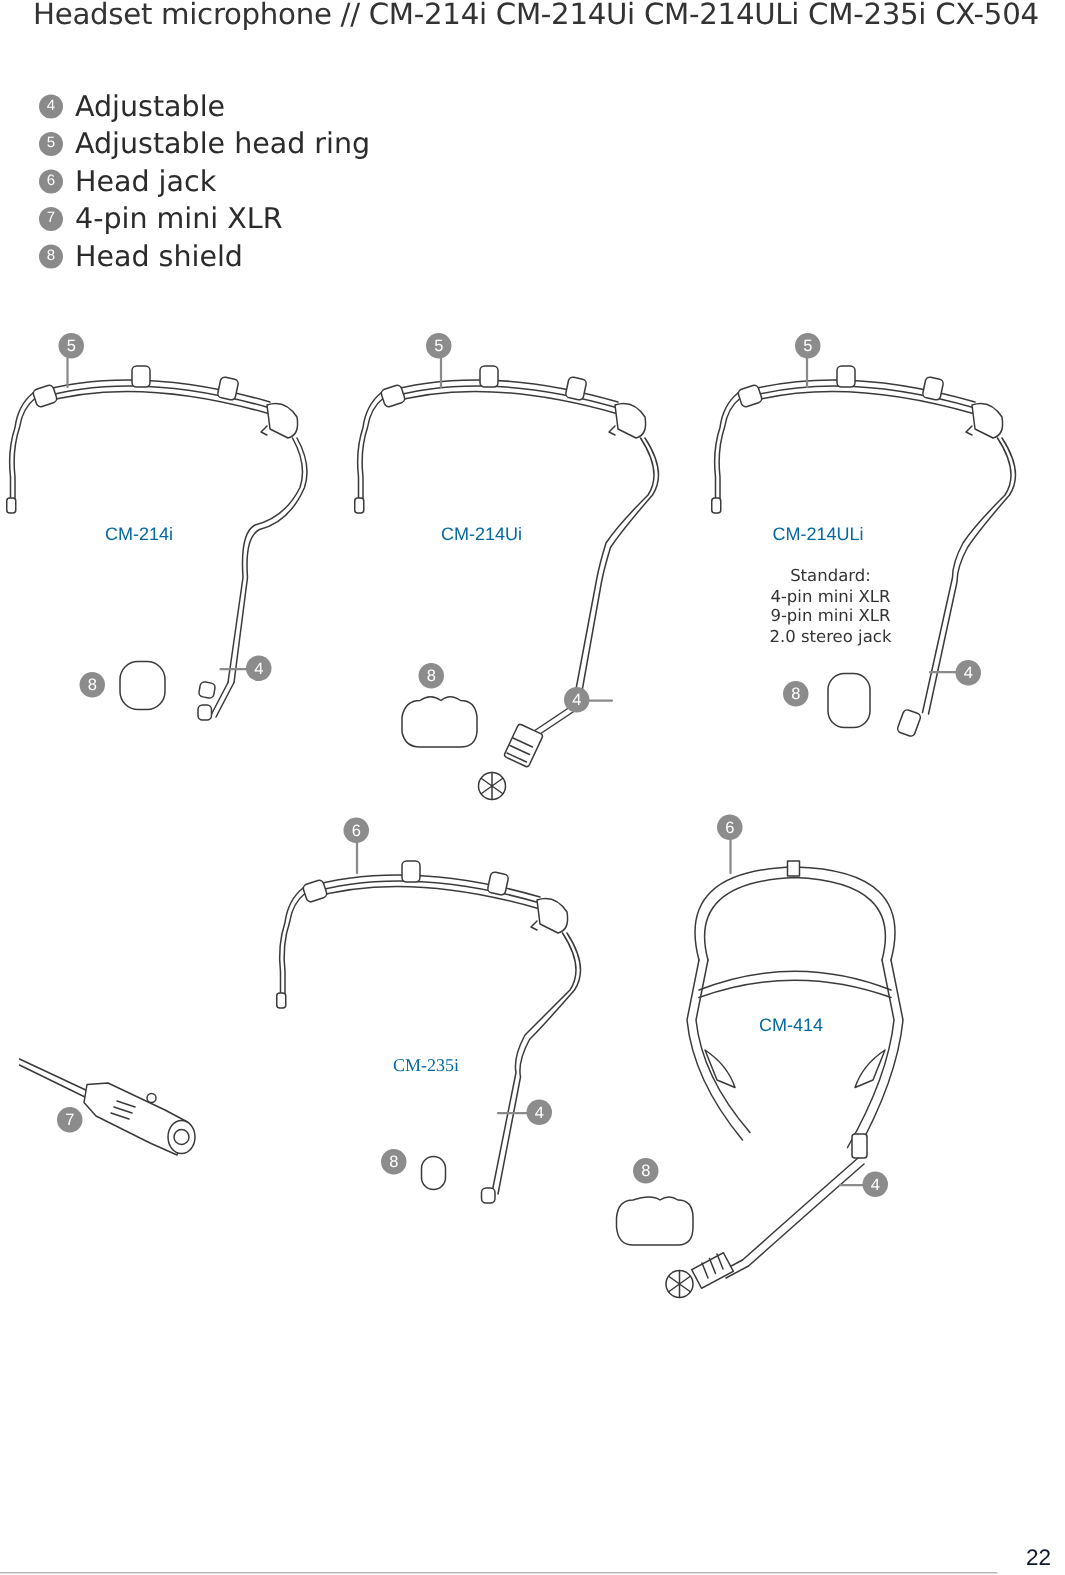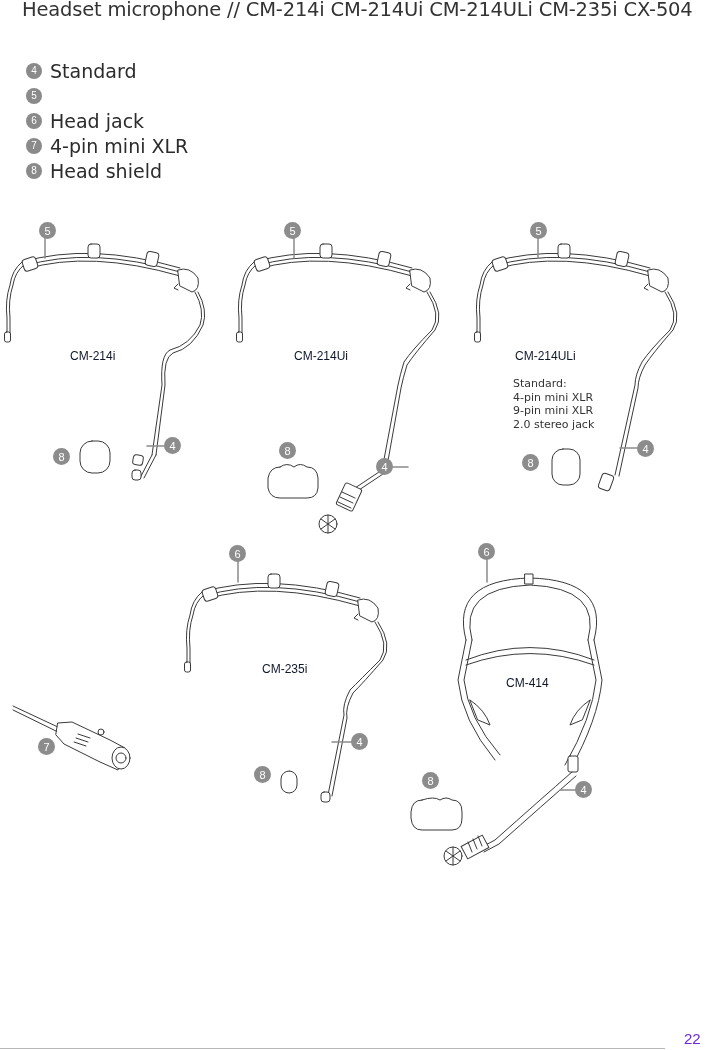--- a/index.html
+++ b/index.html
@@ -5,43 +5,44 @@
   html, body { margin:0; padding:0; background:#ffffff; }
   body { width:710px; height:1050px; position:relative; overflow:hidden;
          font-family:"DejaVu Sans", sans-serif; color:#2a2a2a; }
   .title { position:absolute; left:22px; top:-2px; font-size:19.5px; letter-spacing:-0.2px;
            white-space:nowrap; color:#333; font-family:"DejaVu Sans", sans-serif; font-weight:normal; }
   .legend { position:absolute; left:26px; top:58px; }
   .legend-item { height:25px; display:flex; align-items:center; font-size:19px; color:#2b2b2b; }
   .badge { display:inline-flex; align-items:center; justify-content:center; width:16px; height:16px;
            border-radius:50%; background:#8a8a8a; color:#fff; font-size:10px; margin-right:8px;
            font-family:"Liberation Sans", sans-serif; }
-  .model { position:absolute; font-family:"Liberation Sans", sans-serif; font-size:12px; color:#0f172a; }
+  .model { position:absolute; font-family:"Liberation Sans", sans-serif; font-size:12px; color:#0369a1; }
   .std { position:absolute; left:513px; top:377px; font-size:11px; line-height:13.5px; color:#333;
-         font-family:"DejaVu Sans", sans-serif; }
+         font-family:"DejaVu Sans", sans-serif;text-align:center; }
   .callout { position:absolute; width:17px; height:17px; border-radius:50%; background:#8c8c8c; color:#fff;
              font-size:11px; display:flex; align-items:center; justify-content:center;
              font-family:"Liberation Sans", sans-serif; }
   svg.art { position:absolute; left:0; top:0; }
   .rule { position:absolute; left:0; top:1048px; width:665px; height:1px; background:#b8b8b8; }
-  .pagenum { position:absolute; left:684px; top:1030px; font-size:15px; color:#6d28d9;
+  .pagenum { position:absolute; left:684px; top:1030px; font-size:15px; color:#0f172a;
              font-family:"Liberation Sans", sans-serif; }
 </style>
 </head>
 <body>
 
 <div class="title">Headset microphone // CM-214i CM-214Ui CM-214ULi CM-235i CX-504</div>
 
 <div class="legend">
   <div class="legend-item">
     <span class="badge">4</span>
-    <span>Standard</span>
+    <span>Adjustable</span>
   </div>
   <div class="legend-item">
     <span class="badge">5</span>
+    <span>Adjustable head ring</span>
   </div>
   <div class="legend-item">
     <span class="badge">6</span>
     <span>Head jack</span>
   </div>
   <div class="legend-item">
     <span class="badge">7</span>
     <span>4-pin mini XLR</span>
   </div>
   <div class="legend-item">
@@ -154,21 +155,21 @@
       <line x1="74" y1="742" x2="86" y2="746"></line>
     <ellipse cx="121" cy="758" rx="9" ry="11" fill="#fff"></ellipse>
     <circle cx="121" cy="758" r="5"></circle>
     <circle cx="101" cy="732" r="3" fill="#fff"></circle>
   </g>
 </svg>
 
 <div class="model" style="left:70px; top:349px;">CM-214i</div>
 <div class="model" style="left:294px; top:349px;">CM-214Ui</div>
 <div class="model" style="left:515px; top:349px;text-align:right;">CM-214ULi</div>
-<div class="model" style="left:262px; top:662px;">CM-235i</div>
+<div class="model" style="left:262px; top:703px;font-family:Liberation Serif, serif;">CM-235i</div>
 <div class="model" style="left:506px; top:676px;">CM-414</div>
 
 <div class="std">
   <div>Standard:</div>
   <div>4-pin mini XLR</div>
   <div>9-pin mini XLR</div>
   <div>2.0 stereo jack</div>
 </div>
 
 <div class="callout" style="left:39px; top:222px;">5</div>

